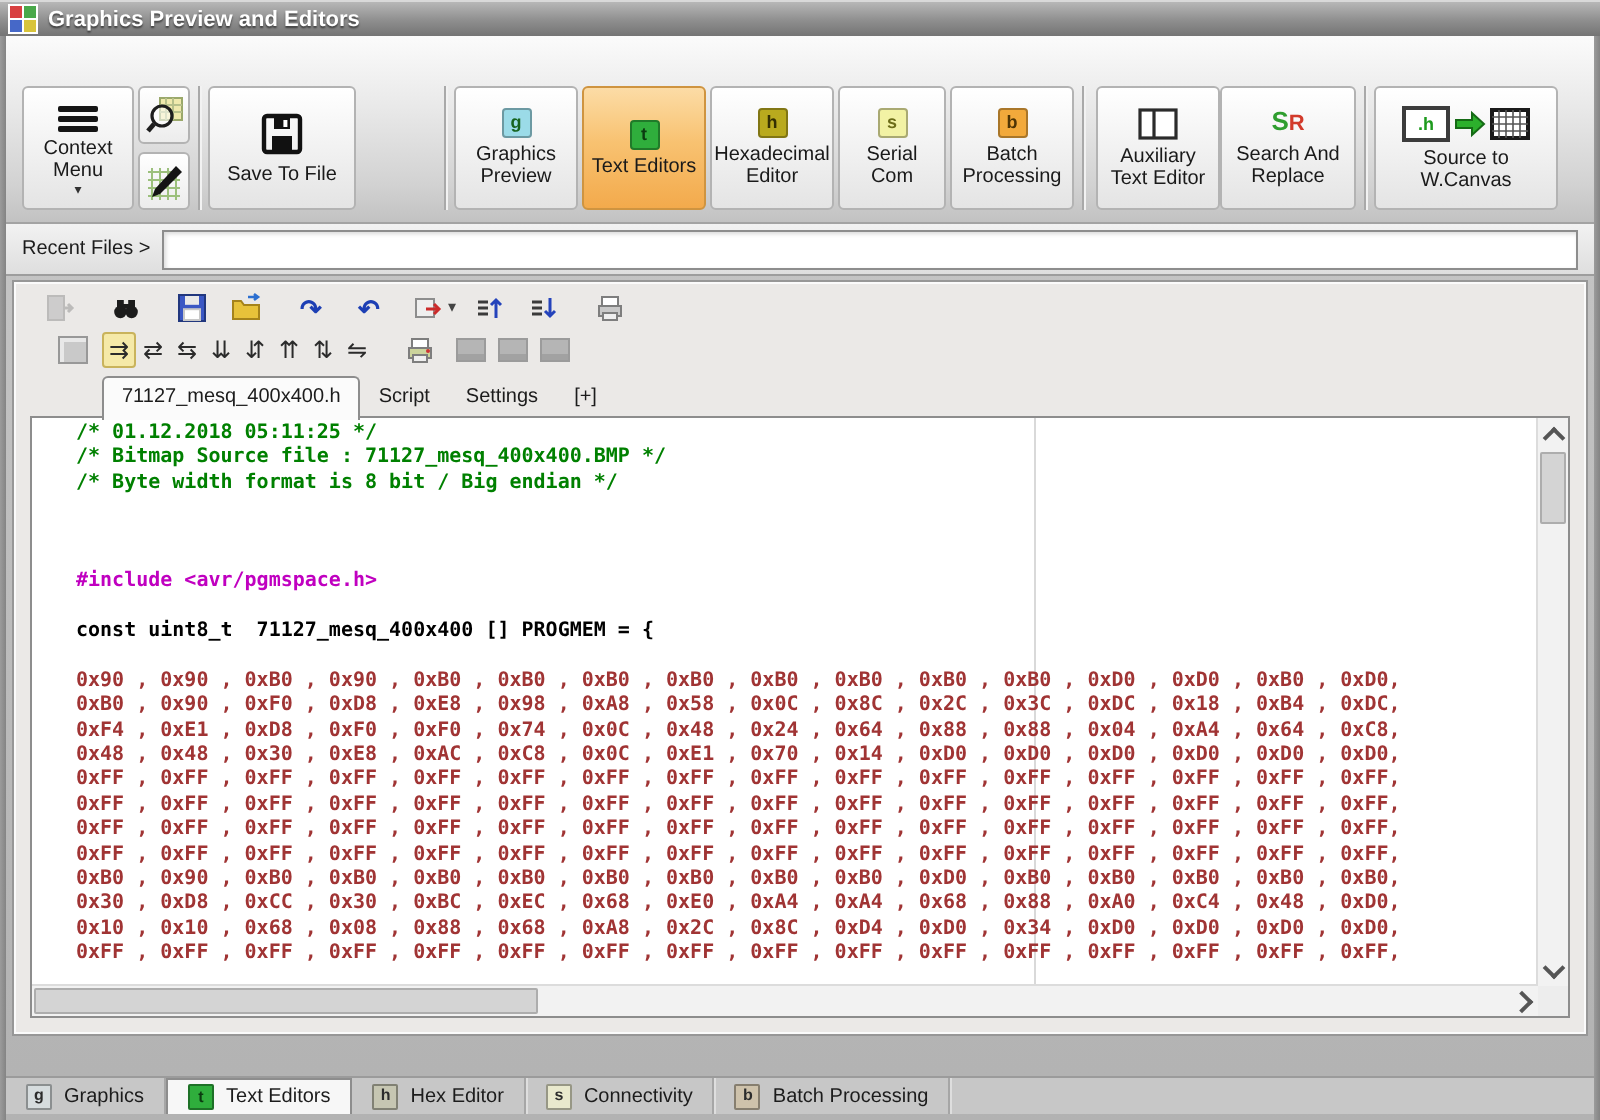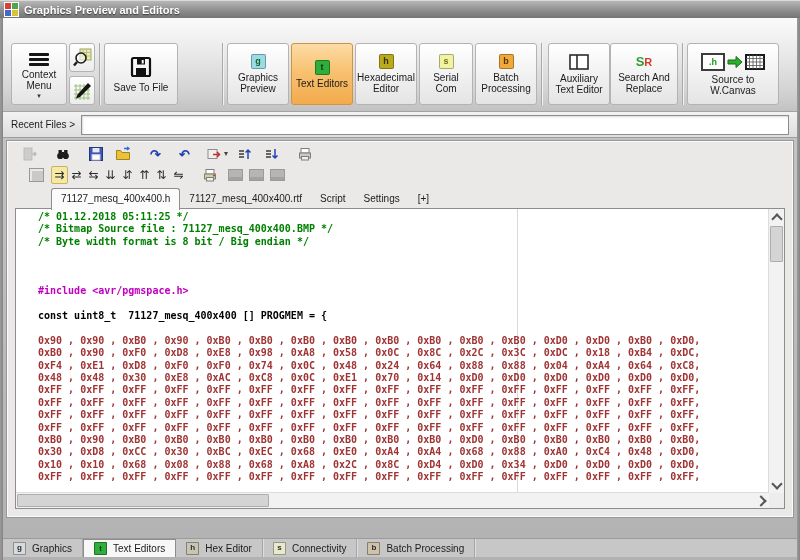--- a/index.html
+++ b/index.html
@@ -324,21 +324,20 @@
       </span>
       <span class="flaggrp">
         <span class="flag"></span>
         <span class="flag"></span>
         <span class="flag"></span>
       </span>
     </div>
 
     <div class="etabs">
         <div class="etab active">71127_mesq_400x400.h</div>
-        <div class="etab">71127_mesq_400x400.rtf</div>
         <div class="etab">Script</div>
         <div class="etab">Settings</div>
         <div class="etab">[+]</div>
       </div>
 
     <div class="codewrap">
       <div class="guide"></div>
       <div class="codetext">
           <div class="cl cmt">/* 01.12.2018 05:11:25 */</div>
           <div class="cl cmt">/* Bitmap Source file : 71127_mesq_400x400.BMP */</div>

